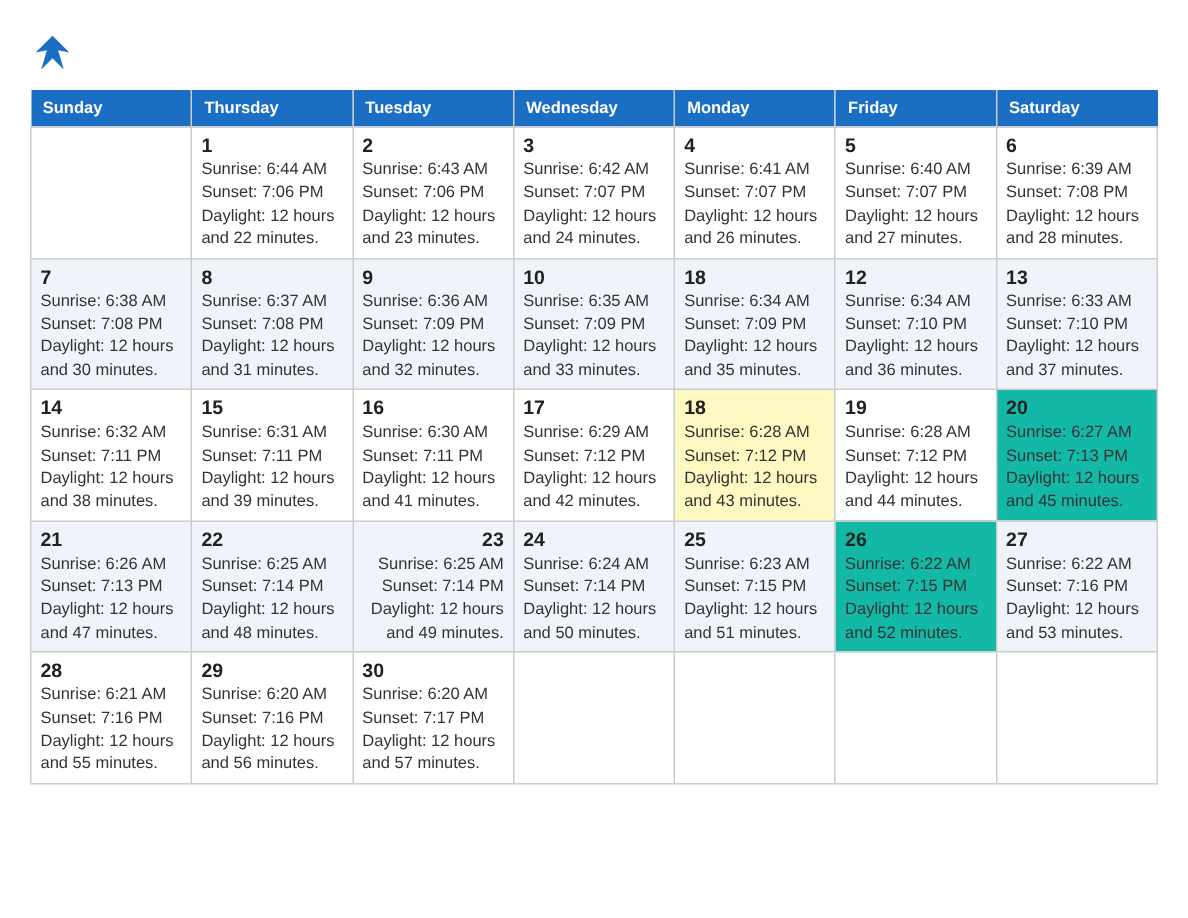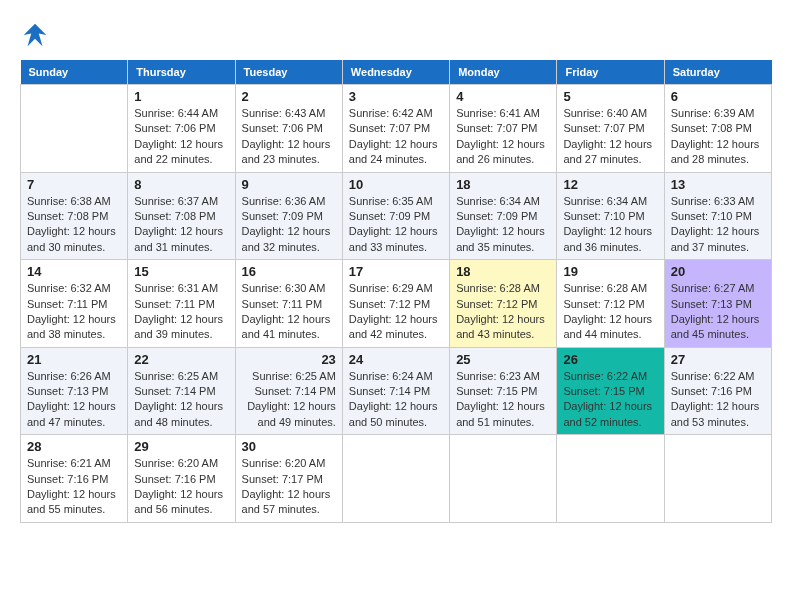--- a/index.html
+++ b/index.html
@@ -198,21 +198,21 @@
           <div class="cell-info">Sunrise: 6:29 AM<br>Sunset: 7:12 PM<br>Daylight: 12 hours<br>and 42 minutes.</div>
         </td>
         <td style="background-color: #fef9c3;">
           <span class="day-num">18</span>
           <div class="cell-info">Sunrise: 6:28 AM<br>Sunset: 7:12 PM<br>Daylight: 12 hours<br>and 43 minutes.</div>
         </td>
         <td style="background-color: rgb(255, 255, 255);">
           <span class="day-num">19</span>
           <div class="cell-info">Sunrise: 6:28 AM<br>Sunset: 7:12 PM<br>Daylight: 12 hours<br>and 44 minutes.</div>
         </td>
-        <td style="background-color: #c4b5fd;">
+        <td style="background-color: #14b8a6;">
           <span class="day-num">20</span>
           <div class="cell-info">Sunrise: 6:27 AM<br>Sunset: 7:13 PM<br>Daylight: 12 hours<br>and 45 minutes.</div>
         </td>
       </tr>
       <tr>
         <td style="background-color: rgb(240, 244, 250);">
           <span class="day-num">21</span>
           <div class="cell-info">Sunrise: 6:26 AM<br>Sunset: 7:13 PM<br>Daylight: 12 hours<br>and 47 minutes.</div>
         </td>
         <td style="background-color: rgb(240, 244, 250);">

